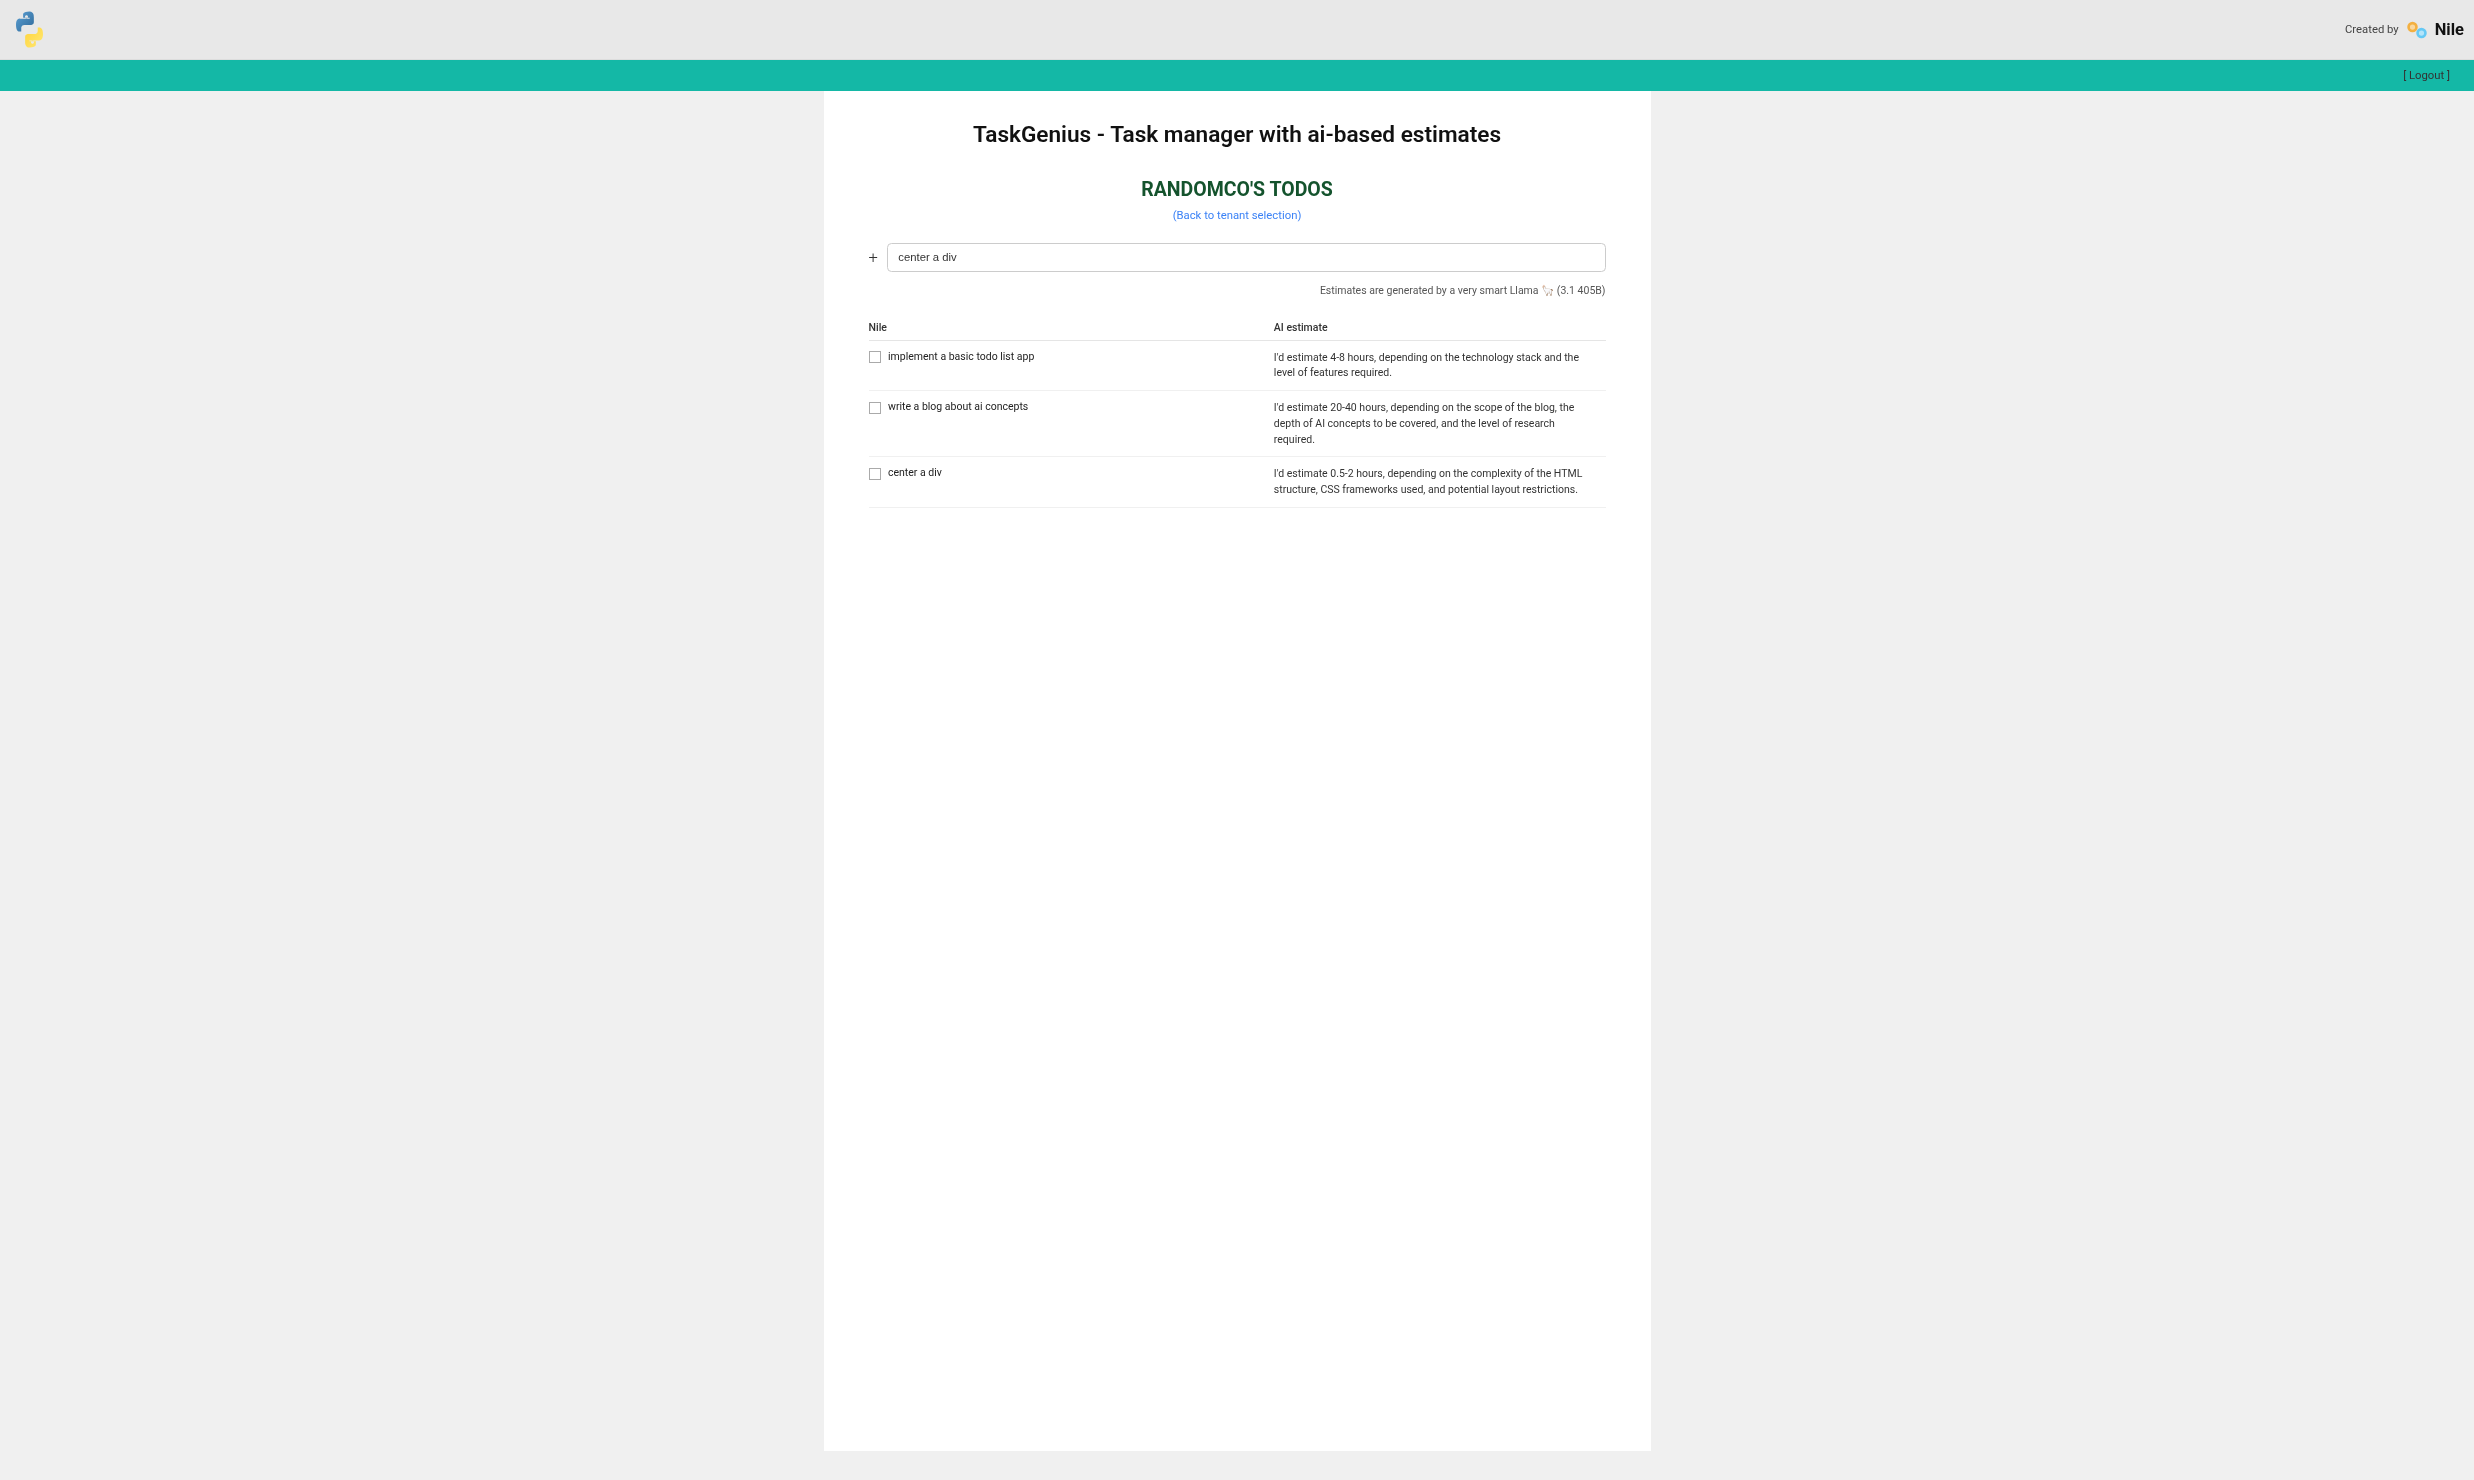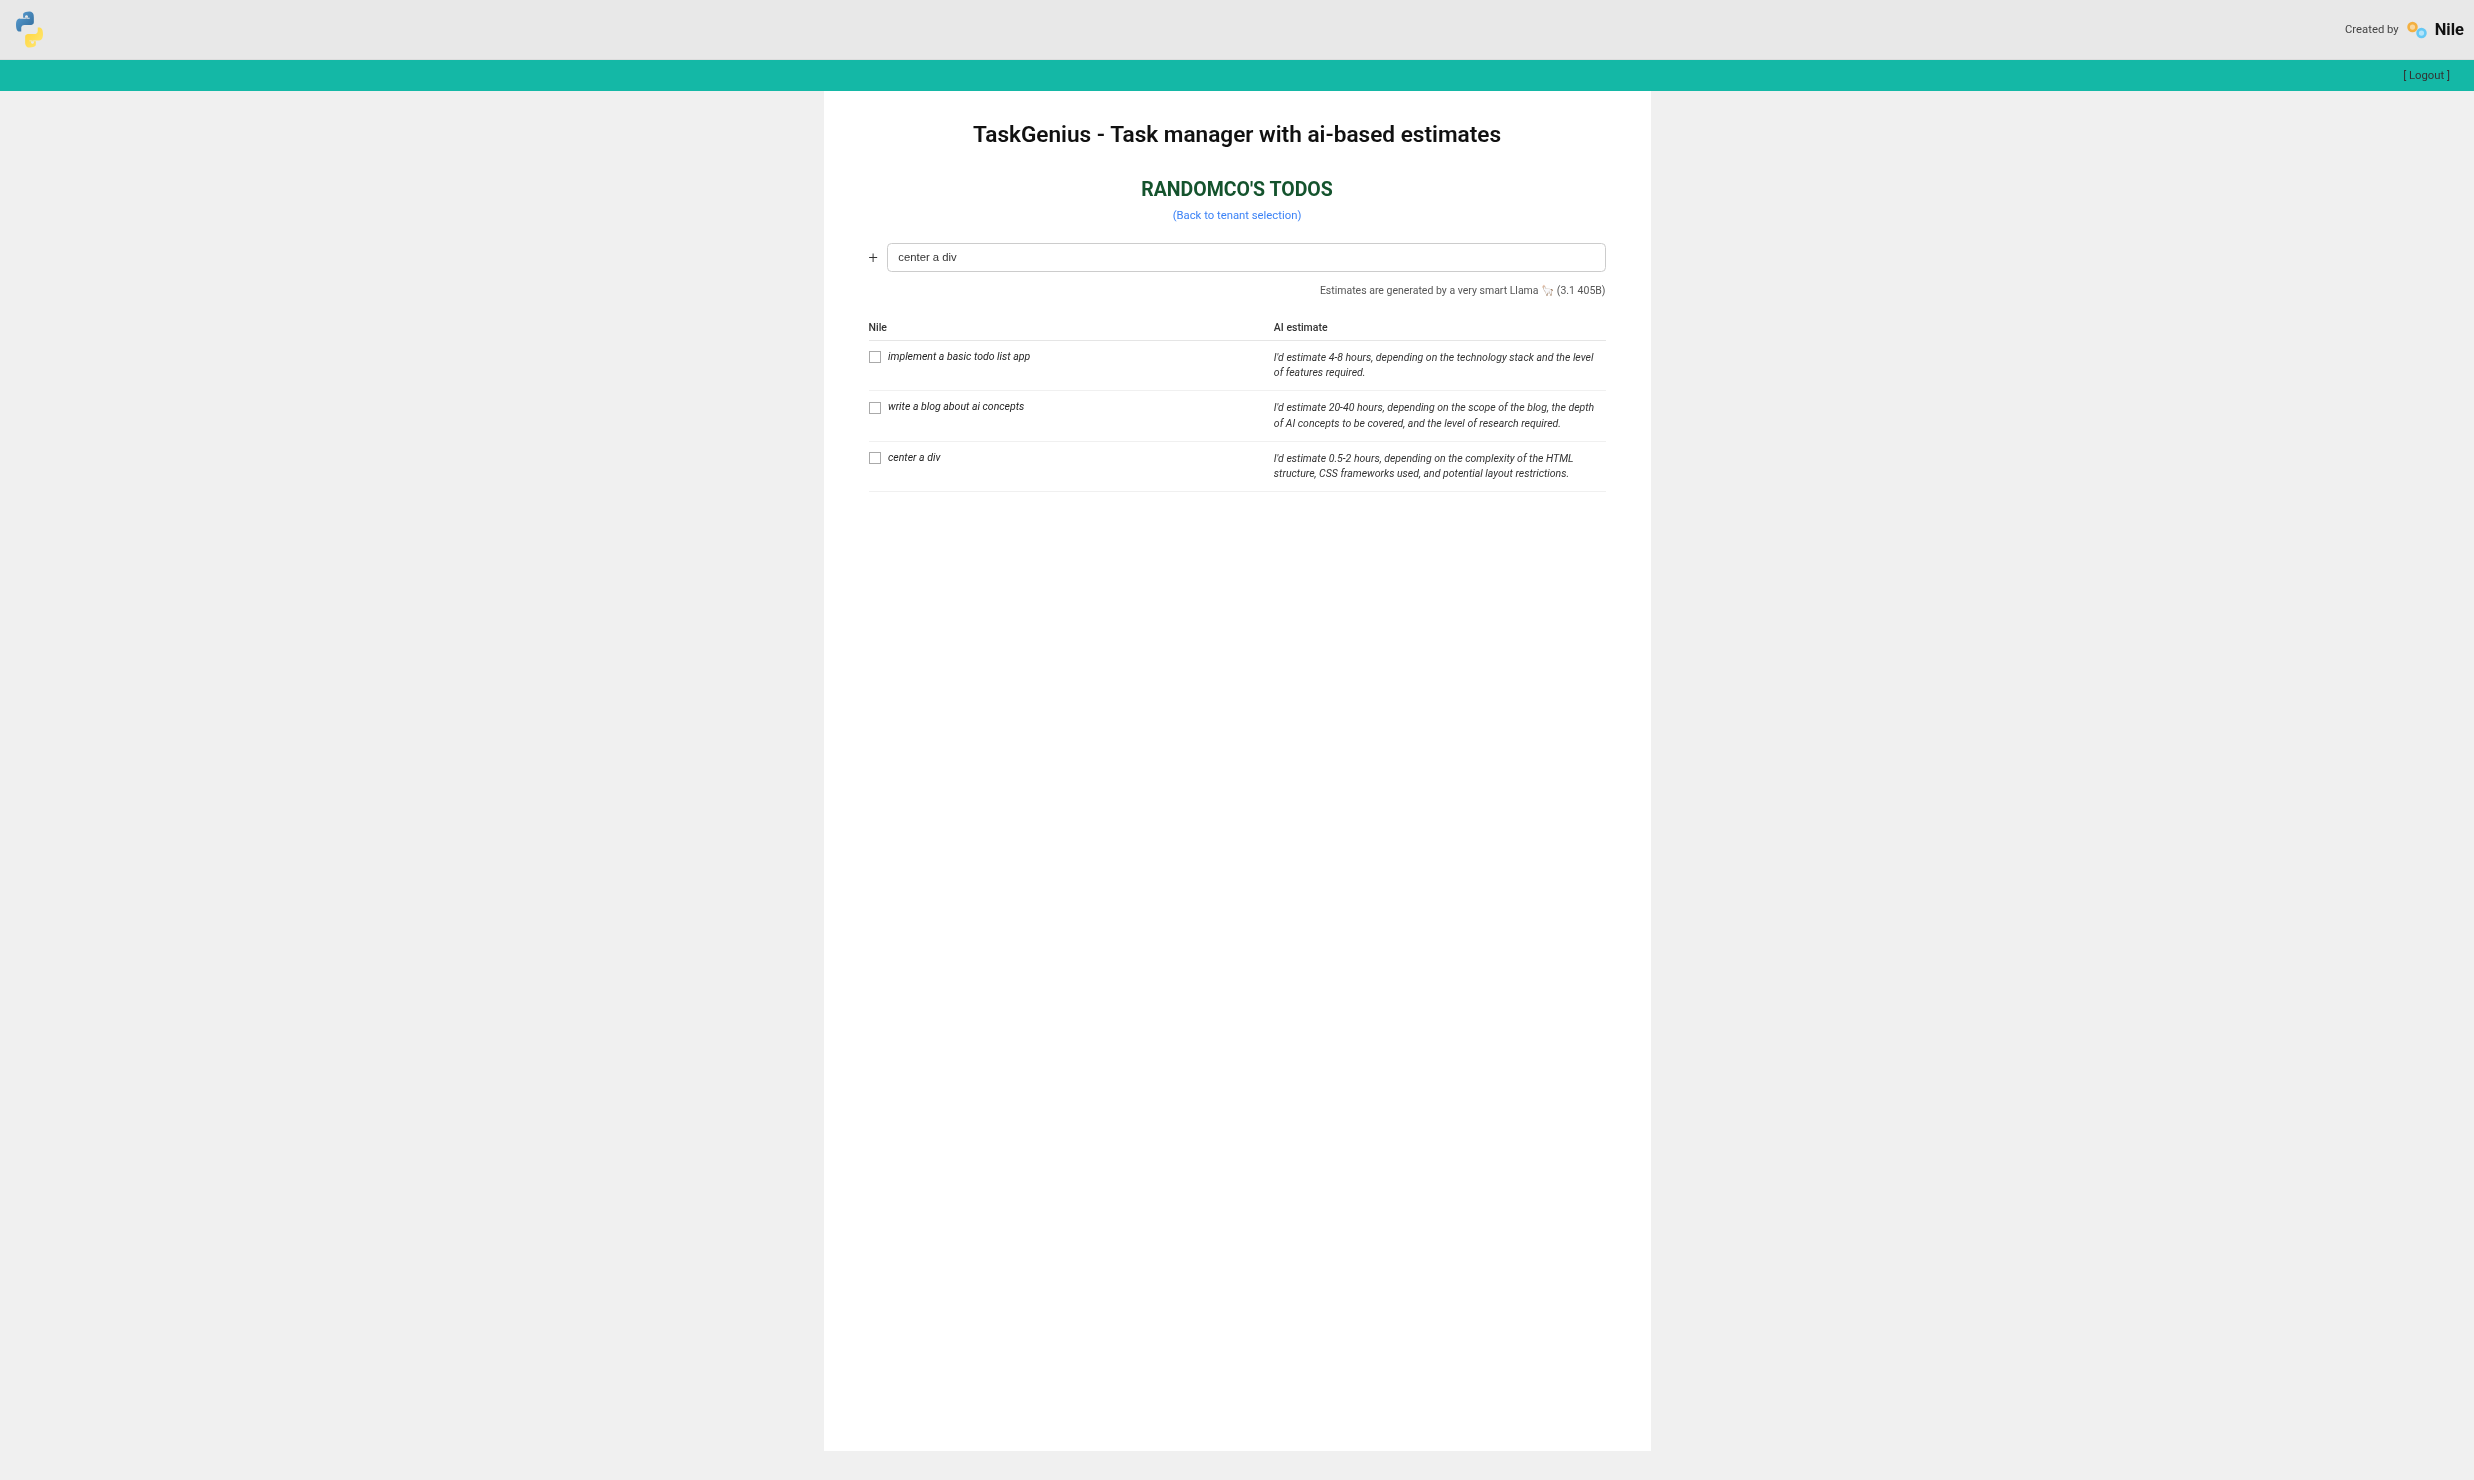--- a/index.html
+++ b/index.html
@@ -145,21 +145,20 @@
     }
     .tasks-table th:first-child {
       width: 55%;
     }
     .tasks-table td {
       padding: 9px 9px 9px 0;
       vertical-align: top;
       border-bottom: 0.8px solid #f0f0f0;
       font-size: 10.5px;
       color: #222;
-      font-style: italic;
     }
     .task-cell {
       display: flex;
       align-items: flex-start;
       gap: 7.5px;
     }
     .task-checkbox {
       width: 12px;
       height: 12px;
       margin-top: 1.5px;

